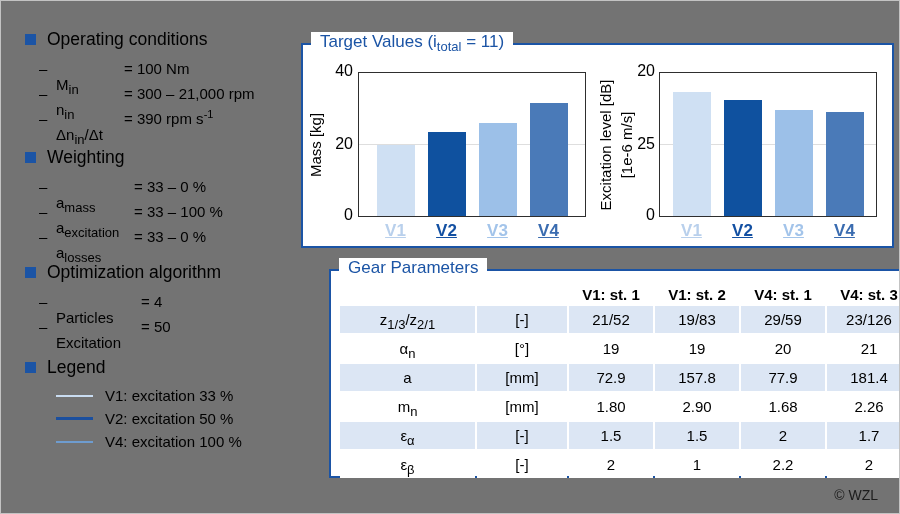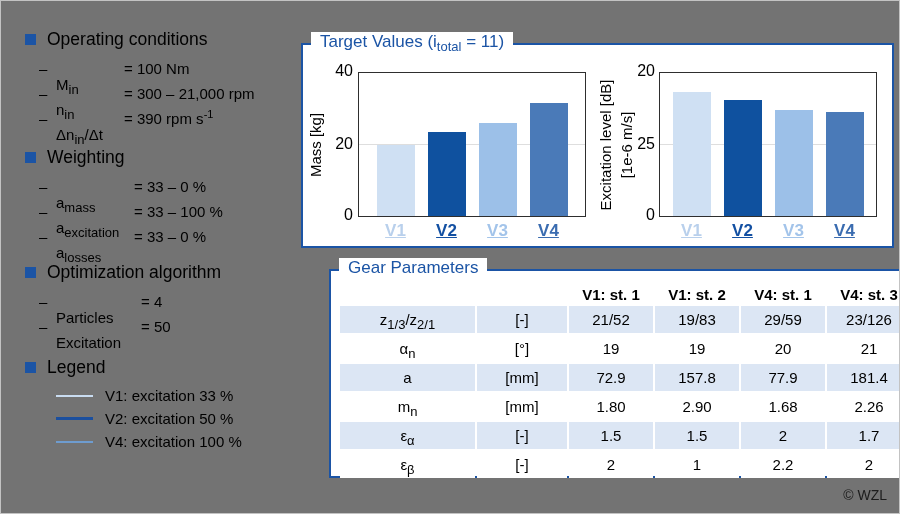--- a/index.html
+++ b/index.html
@@ -59,21 +59,21 @@
   #gear-table{
     position:absolute;left:7px;right:7px;top:11px;
     border-collapse:separate;border-spacing:2px;table-layout:fixed;width:calc(100% - 14px);
     font-size:15px;
   }
   #gear-table col.c-param{width:135px;} #gear-table col.c-unit{width:90px;}
   #gear-table th{font-weight:bold;height:20px;padding:0;text-align:center;background:#fff;}
   #gear-table td{height:27px;padding:0;text-align:center;background:#fff;}
   #gear-table tr.alt td{background:#dce6f4;}
 
-  .copyright{position:absolute;right:12px;top:486px;font-size:14px;color:#1c1c1c;}
+  .copyright{position:absolute;right:21px;top:486px;font-size:14px;color:#1c1c1c;}
 </style>
 </head>
 <body>
 
 <div id="page">
 
   <div class="sec" id="sec-op">
     <div class="sec-head">
       <span class="bullet"></span>
       <span>Operating conditions</span>

